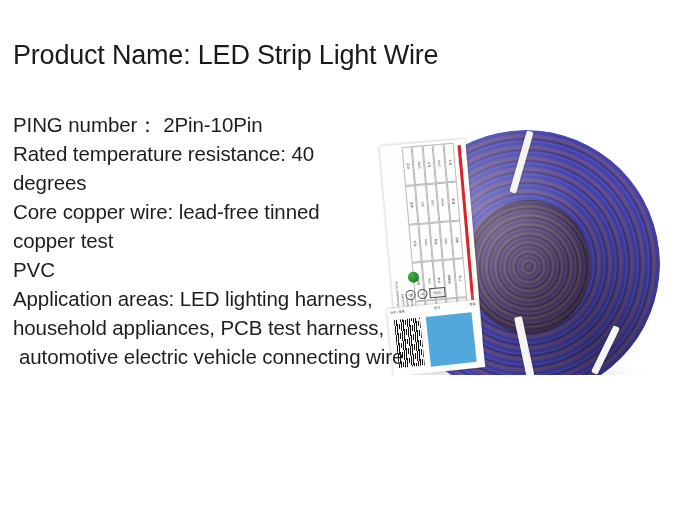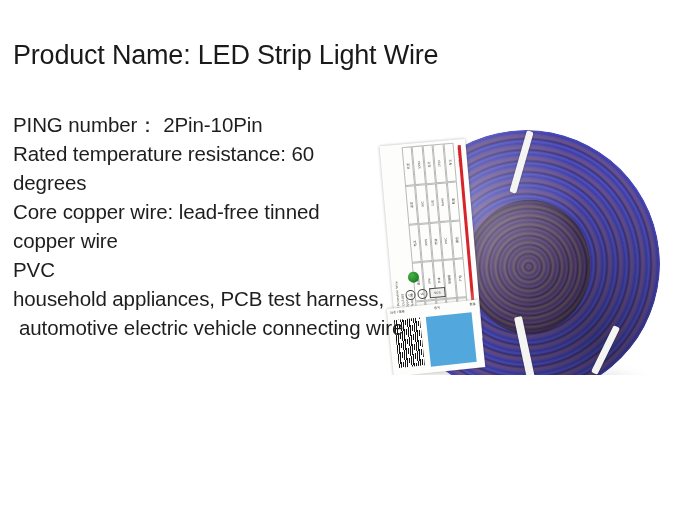--- a/index.html
+++ b/index.html
@@ -337,22 +337,23 @@
     </div>
 
   </div>
 
   <div class="wm wm4">s</div>
 
   <div id="title">Product Name: LED Strip Light Wire</div>
 
   <div id="specs">
     <div class="spec-line">PING number：  2Pin-10Pin</div>
-    <div class="spec-line">Rated temperature resistance: 60</div>
+    <div class="spec-line">Rated temperature resistance: 40</div>
     <div class="spec-line">degrees</div>
     <div class="spec-line">Core copper wire: lead-free tinned</div>
-    <div class="spec-line">copper wire</div>
+    <div class="spec-line">copper test</div>
     <div class="spec-line">PVC</div>
+    <div class="spec-line">Application areas: LED lighting harness,</div>
     <div class="spec-line">household appliances, PCB test harness,</div>
     <div class="spec-line indent"> automotive electric vehicle connecting wire</div>
   </div>
 
 </div>
 
 </body></html>

